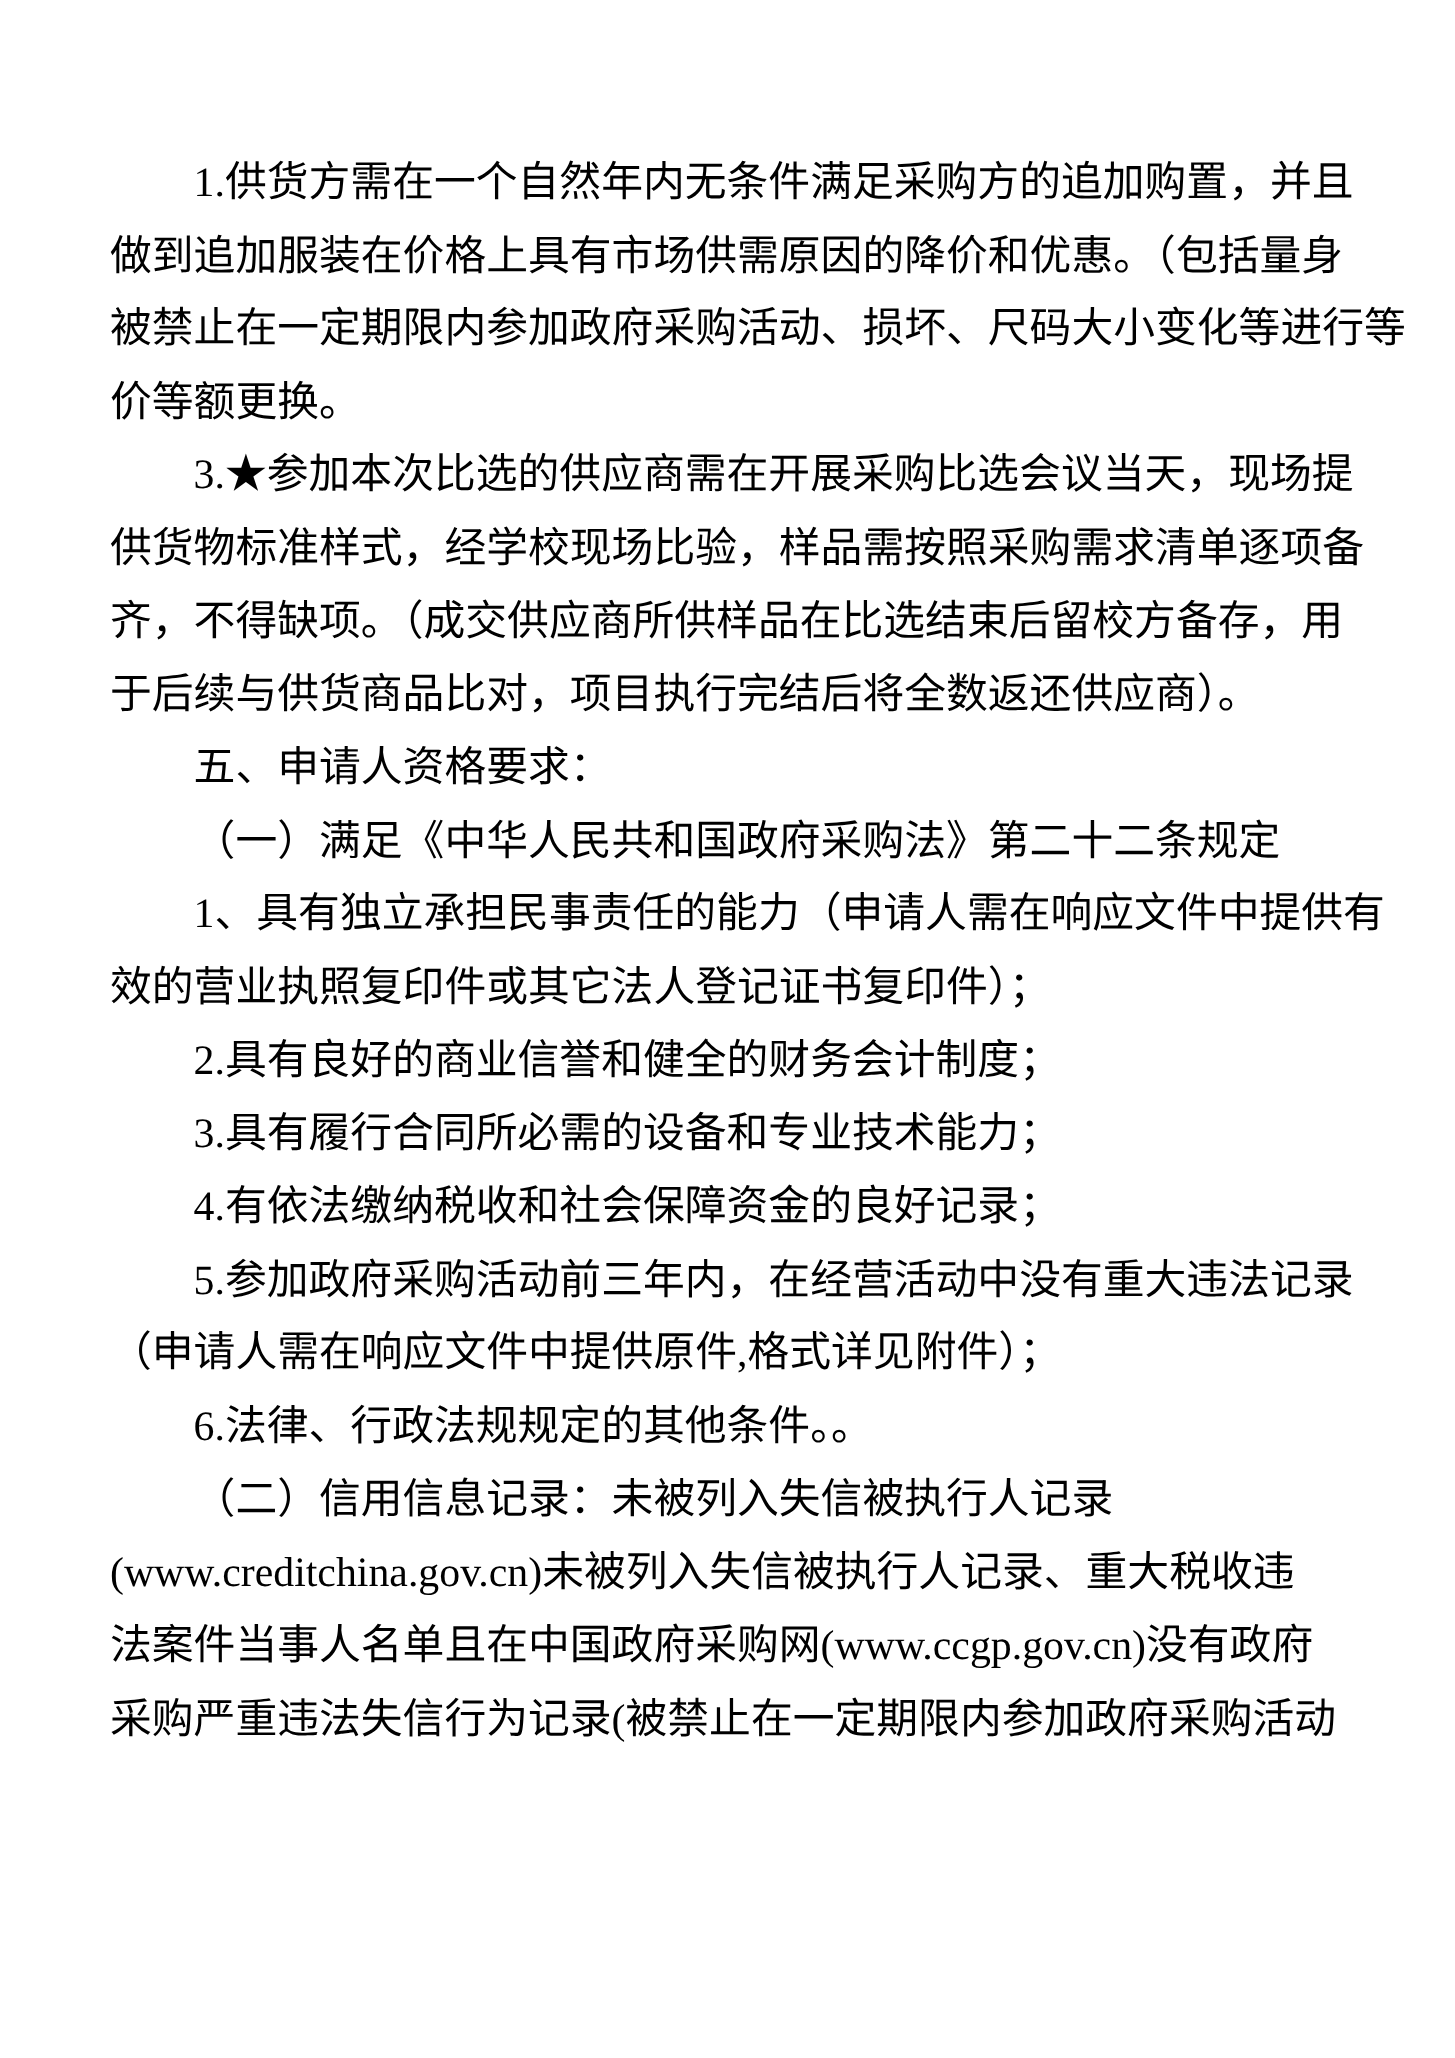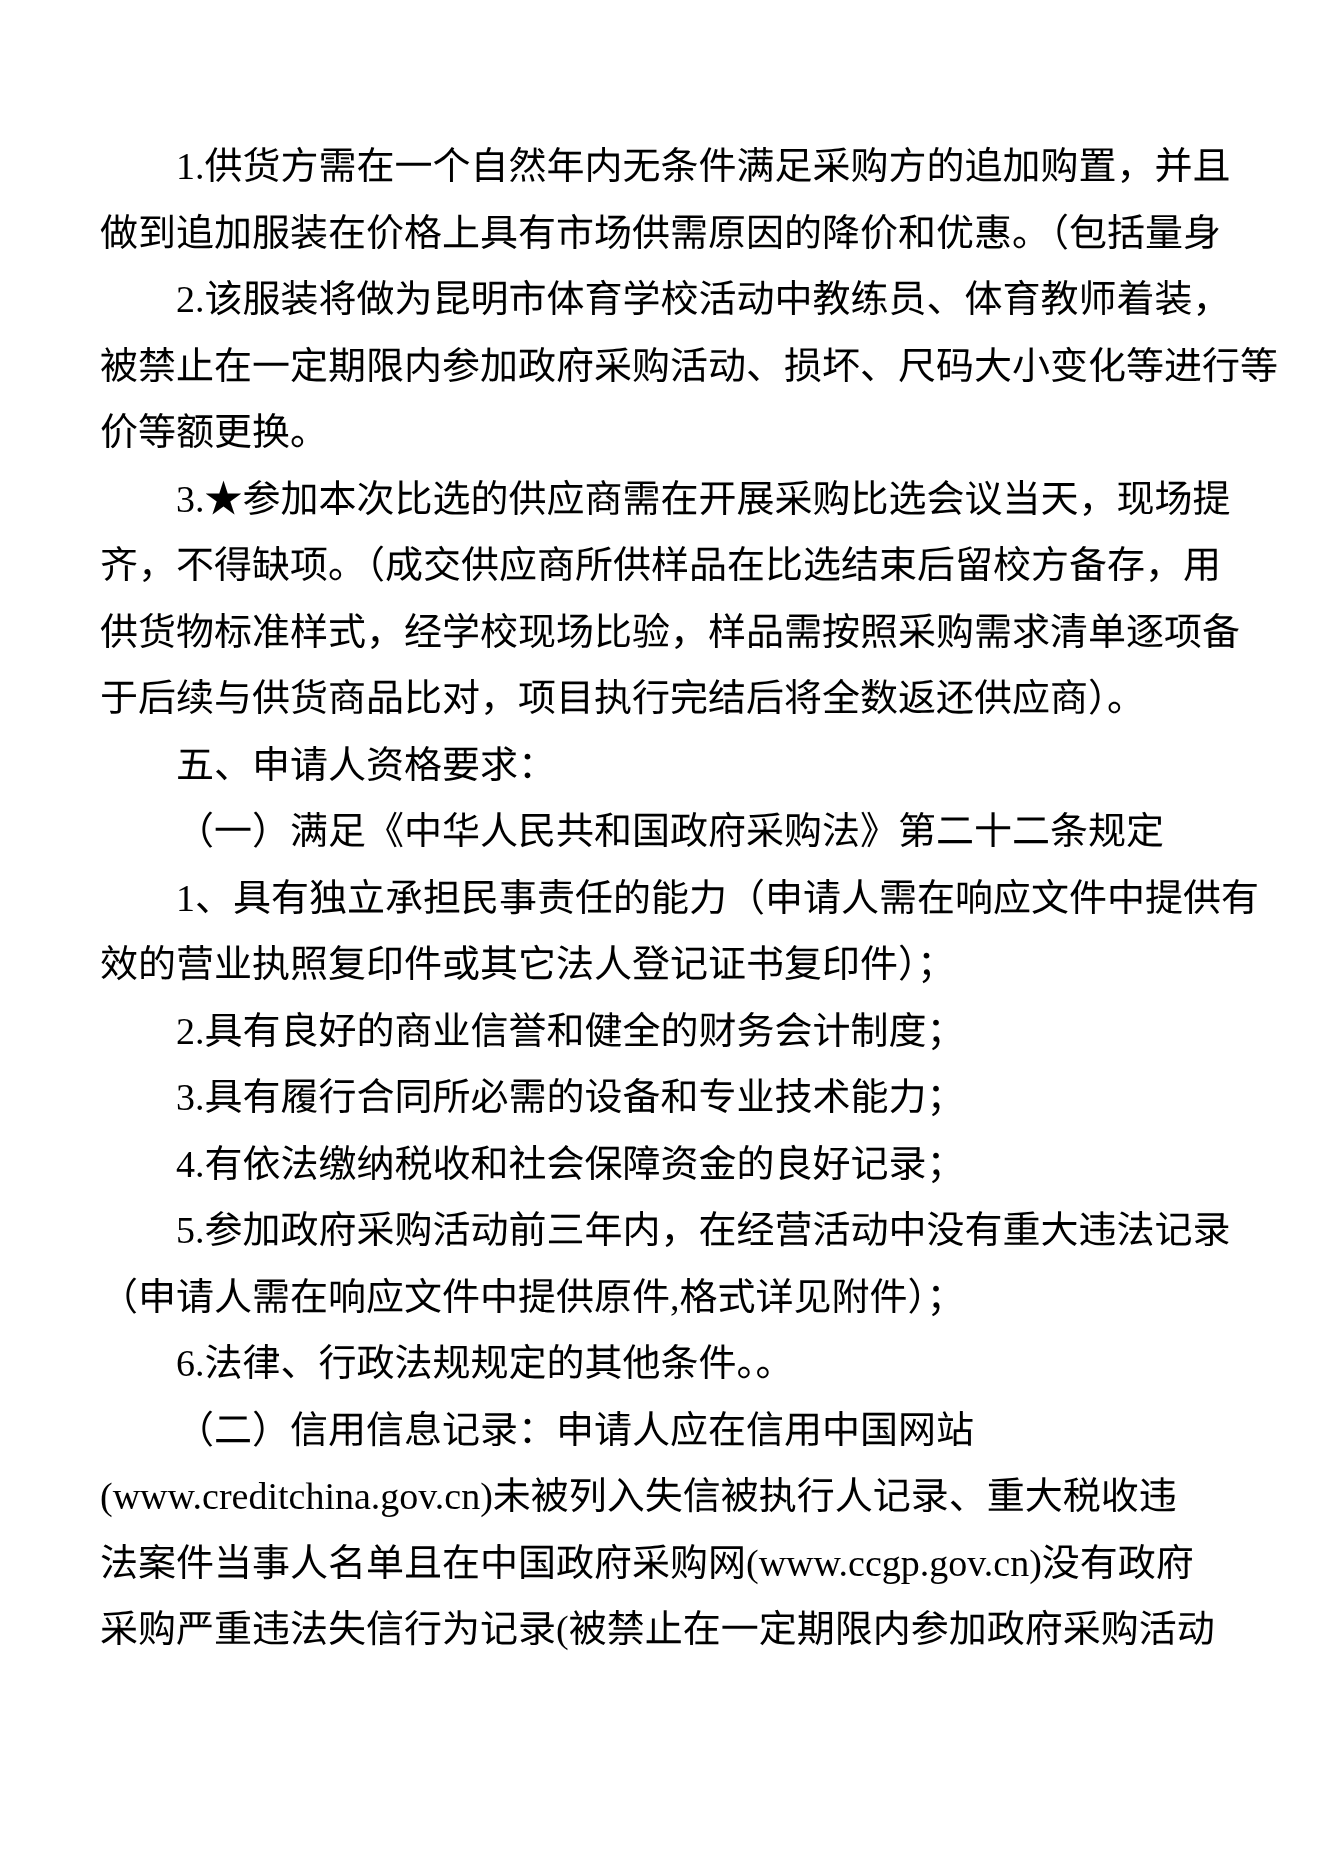--- a/index.html
+++ b/index.html
@@ -30,29 +30,28 @@
 <body>
 
 <div class="page">
 
   <div class="para">
     <div class="line indent">1.供货方需在一个自然年内无条件满足采购方的追加购置，并且</div>
     <div class="line">做到追加服装在价格上具有市场供需原因的降价和优惠。（包括量身</div>
   </div>
 
   <div class="para">
-    <div class="line indent">2.该服装将做为昆明市体育学校活动中教练员、体育教师着装，</div>
     <div class="line">被禁止在一定期限内参加政府采购活动、损坏、尺码大小变化等进行等</div>
     <div class="line">价等额更换。</div>
   </div>
 
   <div class="para">
     <div class="line indent">3.★参加本次比选的供应商需在开展采购比选会议当天，现场提</div>
+    <div class="line">供货物标准样式，经学校现场比验，样品需按照采购需求清单逐项备</div>
     <div class="line">齐，不得缺项。（成交供应商所供样品在比选结束后留校方备存，用</div>
-    <div class="line">供货物标准样式，经学校现场比验，样品需按照采购需求清单逐项备</div>
     <div class="line">于后续与供货商品比对，项目执行完结后将全数返还供应商）。</div>
   </div>
 
   <div class="para bold">
     <div class="line indent">五、申请人资格要求：</div>
   </div>
 
   <div class="para">
     <div class="line indent">（一）满足《中华人民共和国政府采购法》第二十二条规定</div>
   </div>
@@ -77,19 +76,19 @@
   <div class="para">
     <div class="line indent">5.参加政府采购活动前三年内，在经营活动中没有重大违法记录</div>
     <div class="line">（申请人需在响应文件中提供原件,格式详见附件）；</div>
   </div>
 
   <div class="para">
     <div class="line indent">6.法律、行政法规规定的其他条件。。</div>
   </div>
 
   <div class="para">
-    <div class="line indent">（二）信用信息记录：申请人应在信用中国网站</div>
+    <div class="line indent">（二）信用信息记录：未被列入失信被执行人记录</div>
     <div class="line">(www.creditchina.gov.cn)未被列入失信被执行人记录、重大税收违</div>
     <div class="line">法案件当事人名单且在中国政府采购网(www.ccgp.gov.cn)没有政府</div>
     <div class="line">采购严重违法失信行为记录(被禁止在一定期限内参加政府采购活动</div>
   </div>
 
 </div>
 
 </body></html>

